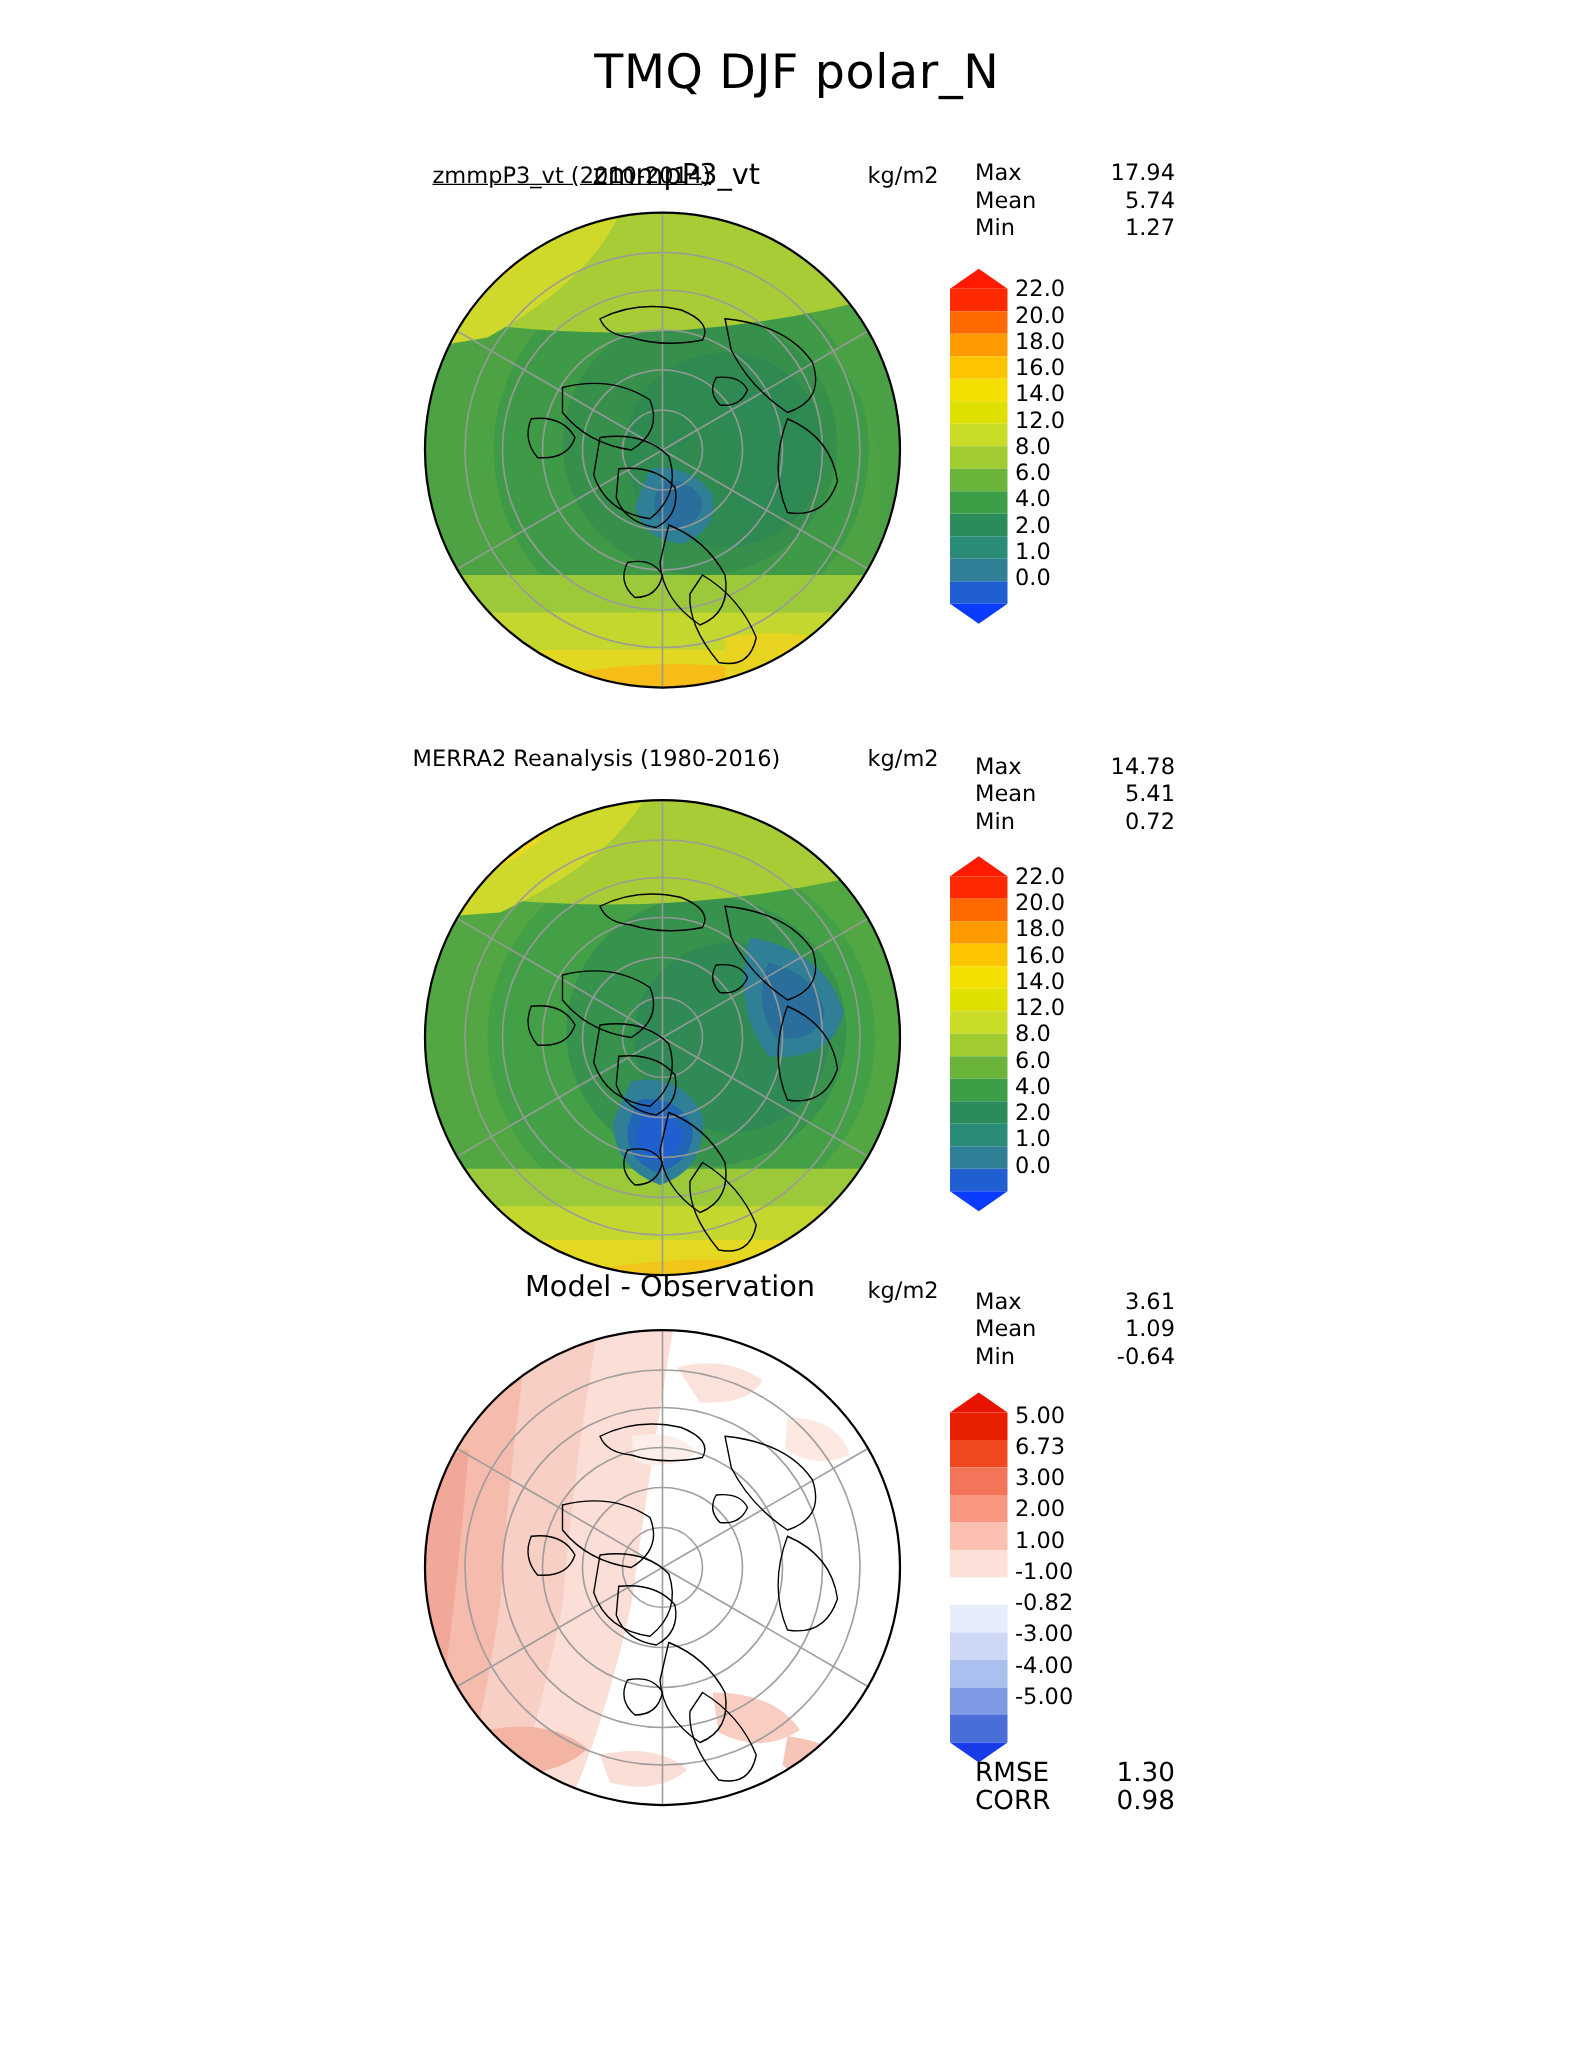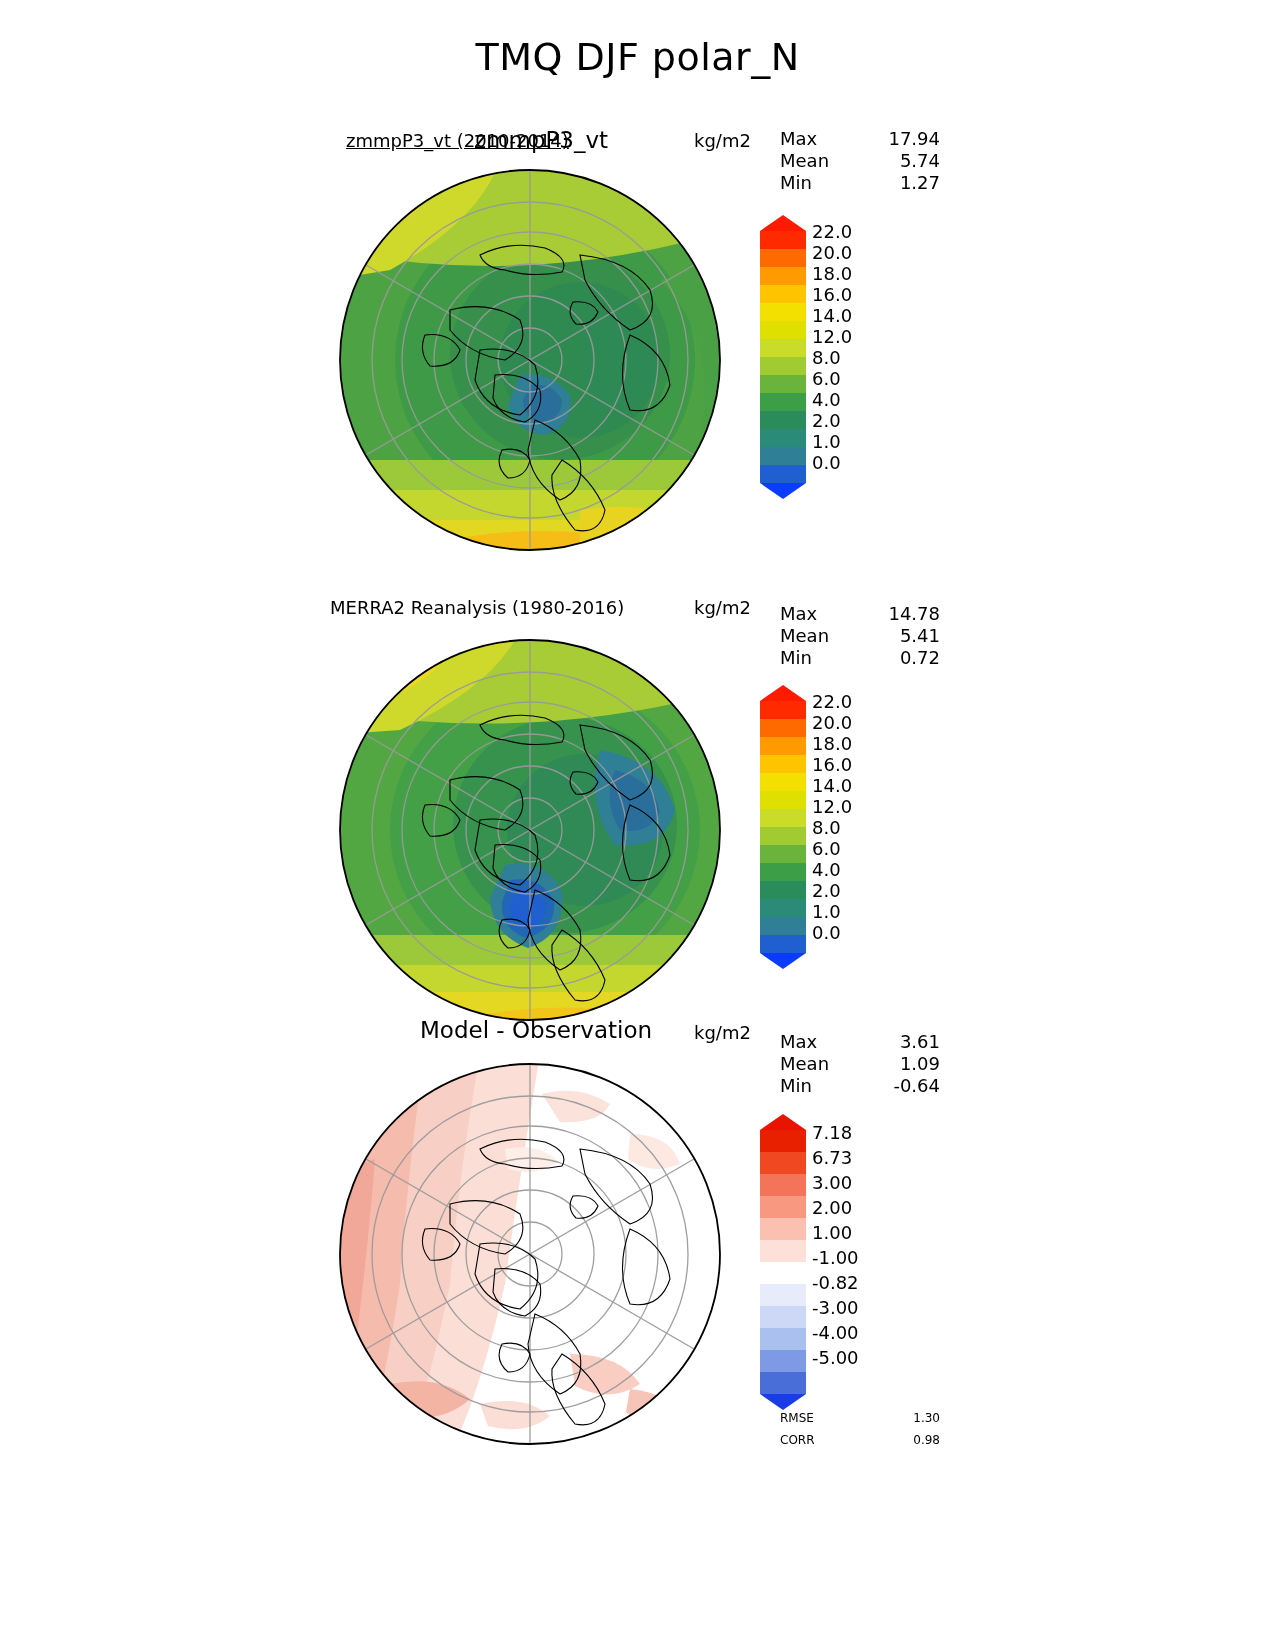--- a/index.html
+++ b/index.html
@@ -84,21 +84,21 @@
     font-size: 18px;
   }
   .cbar-labels span {
     display: block;
     position: absolute;
     left: 0;
     white-space: nowrap;
   }
   .footer-stats {
     position: absolute;
-    font-size: 12px;
+    font-size: 21px;
     line-height: 22px;
   }
   .footer-stats .row { display:block; position: relative; width: 160px; height: 22px; }
   .footer-stats .lbl { position: absolute; left: 0; }
   .footer-stats .val { position: absolute; right: 0; }
 </style>
 </head>
 <body>
 
 <div class="page-title">TMQ DJF polar_N</div>
@@ -413,21 +413,21 @@
       <div class="seg" style="height:22px;background:#fde0d8"></div>
       <div class="seg" style="height:22px;background:#ffffff"></div>
       <div class="seg" style="height:22px;background:#e7ecfa"></div>
       <div class="seg" style="height:22px;background:#ccd8f5"></div>
       <div class="seg" style="height:22px;background:#aac0ee"></div>
       <div class="seg" style="height:22px;background:#7e9ae4"></div>
       <div class="seg" style="height:22px;background:#4a6ed8"></div>
       <div class="tri-dn" style="border-top:16px solid #1a3ce8;"></div>
     </div>
     <div class="cbar-labels">
-      <span style="top:8px">7.18</span>
+      <span style="top:8px">5.00</span>
       <span style="top:33px">6.73</span>
       <span style="top:58px">3.00</span>
       <span style="top:83px">2.00</span>
       <span style="top:108px">1.00</span>
       <span style="top:133px">-1.00</span>
       <span style="top:158px">-0.82</span>
       <span style="top:183px">-3.00</span>
       <span style="top:208px">-4.00</span>
       <span style="top:233px">-5.00</span>
     </div>

